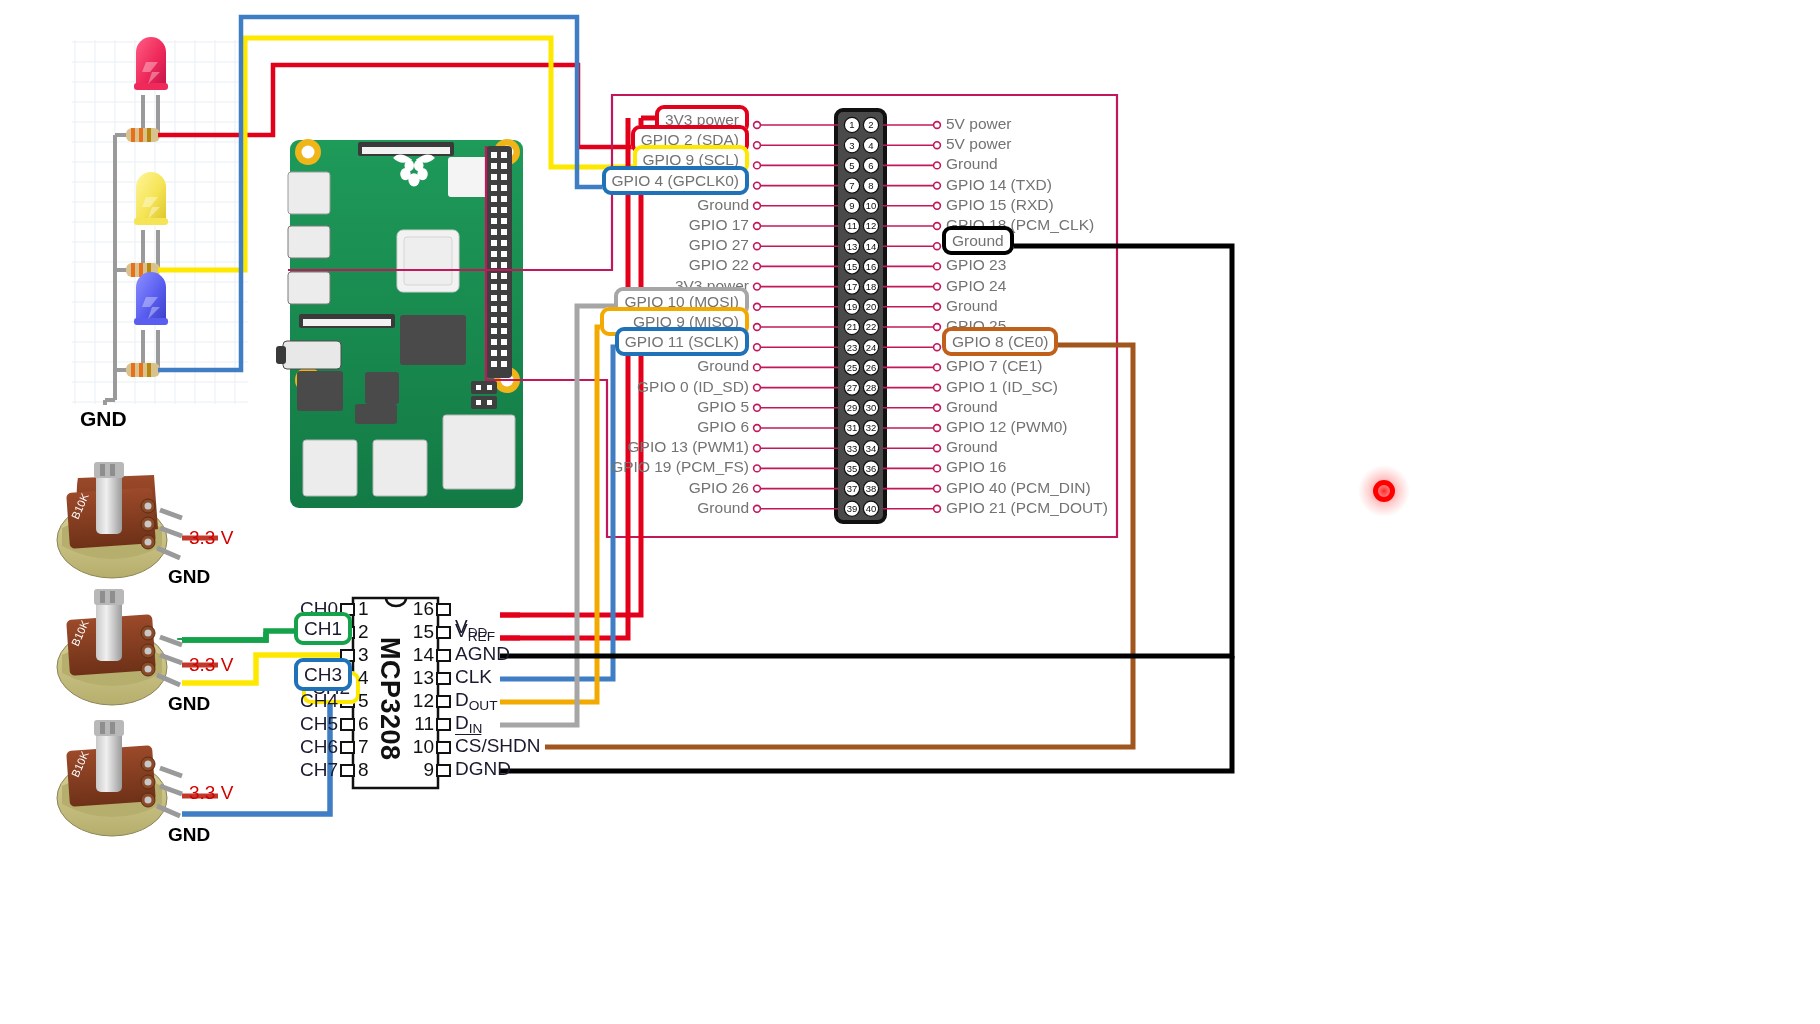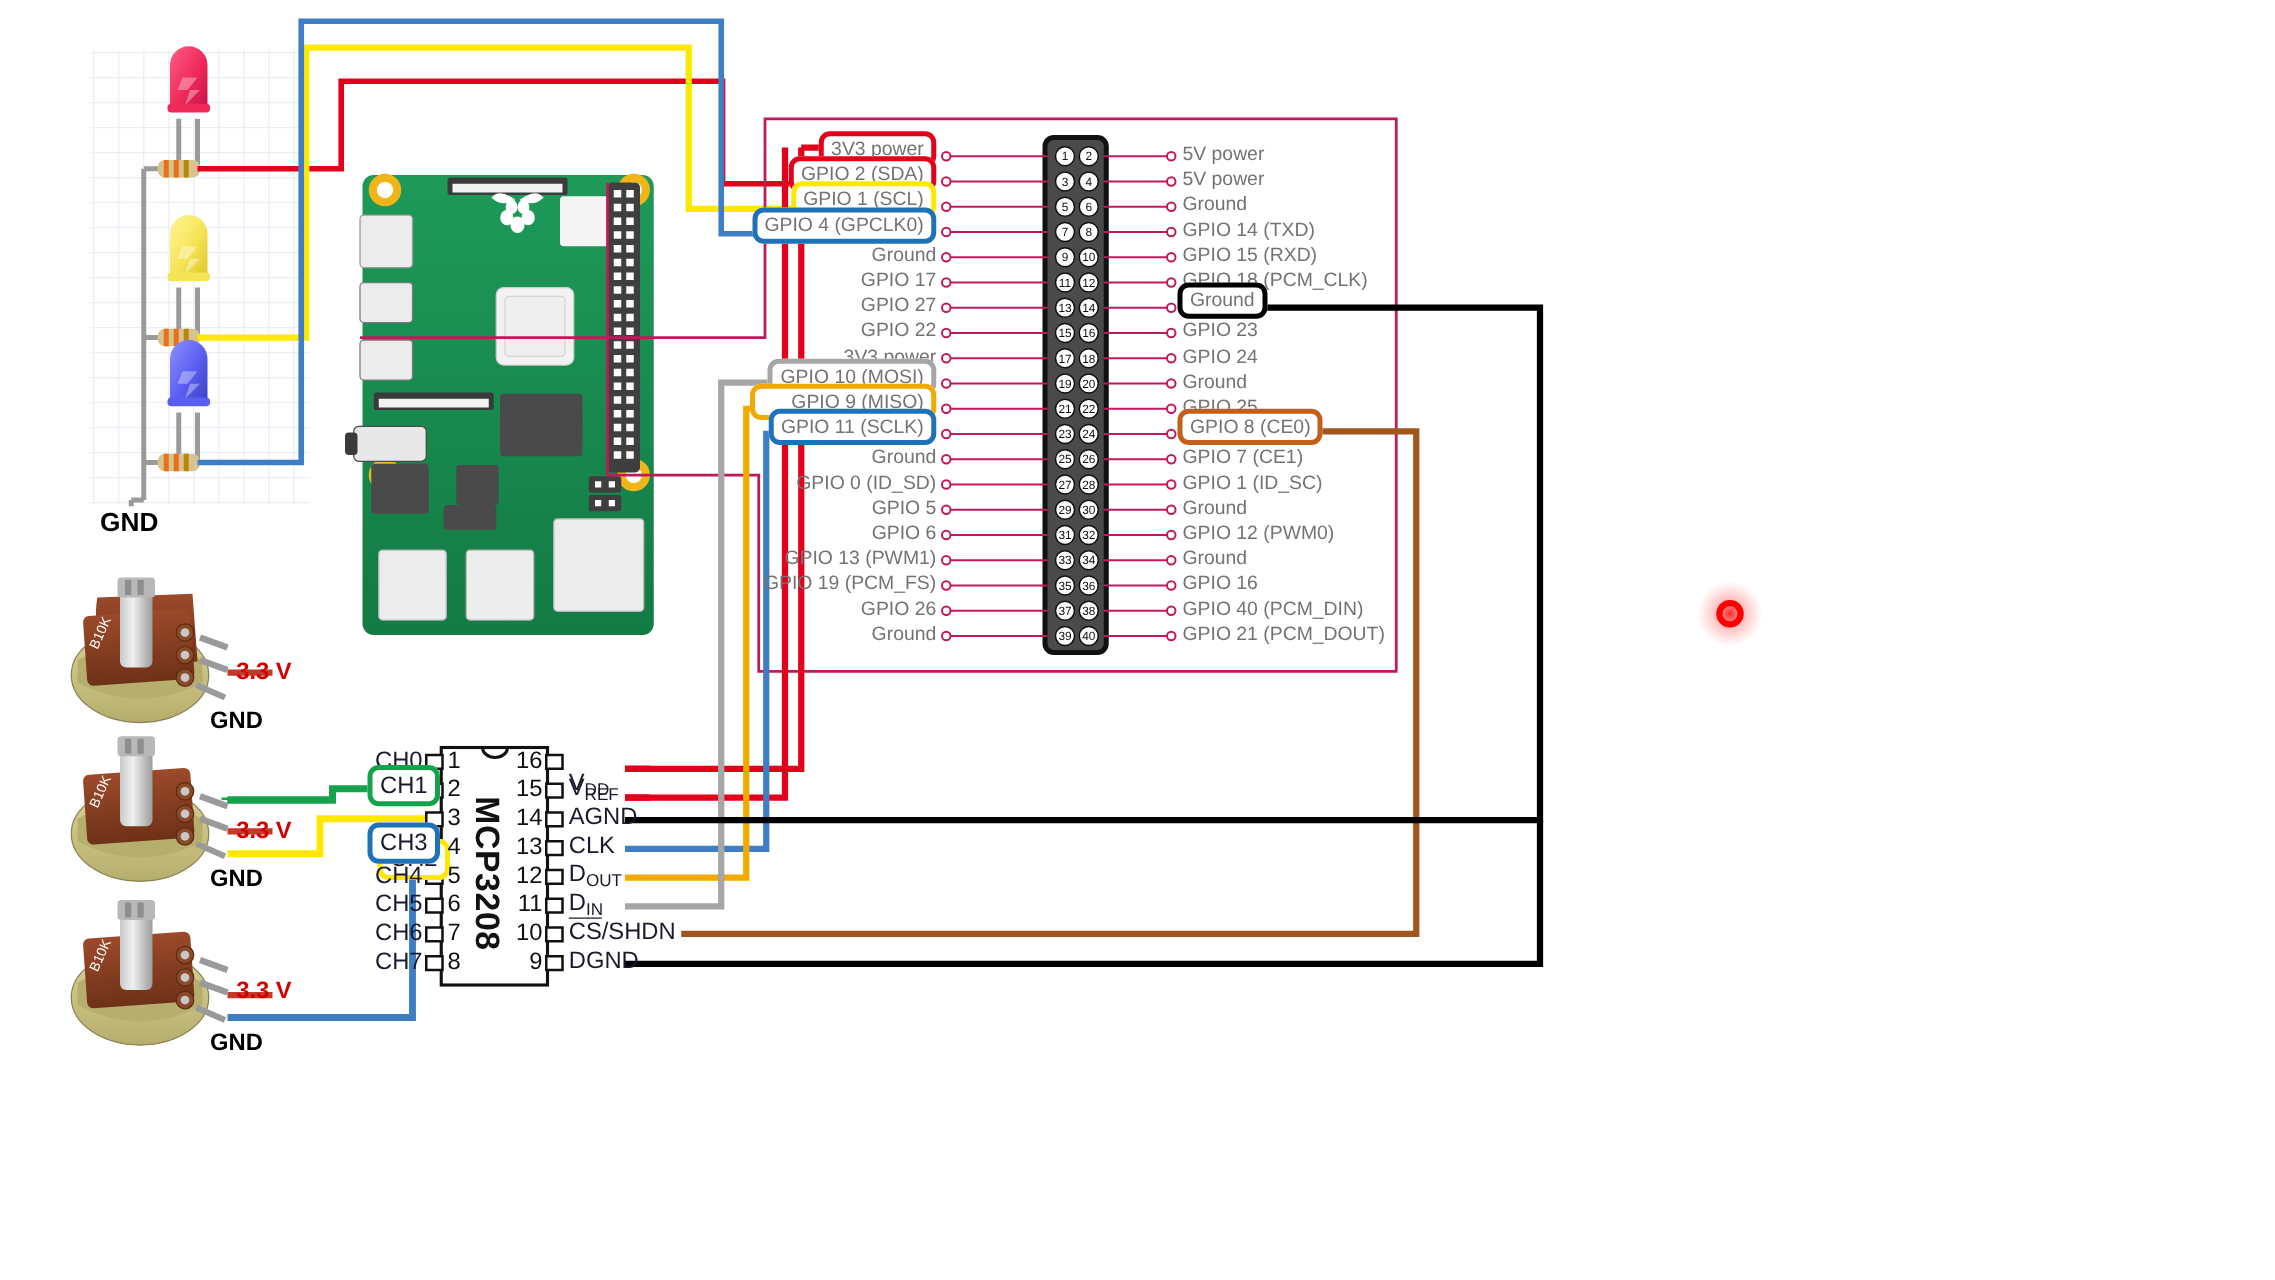--- a/index.html
+++ b/index.html
@@ -16,21 +16,21 @@
   .hl.blue{border:4px solid #1f72b8;}
   .hl.black{border:4px solid #000;}
   .hl.grey{border:4px solid #a6a6a6;}
   .hl.orange{border:4px solid #f2a900;padding-left:29px;}
   .hl.brown{border:4px solid #c0601a;}
   .hl.green{border:4px solid #14a34a;}
   .chiptxt{position:absolute;font-size:19px;color:#1a1a2e;white-space:nowrap;line-height:1;}
   .chipnum{position:absolute;font-size:19px;color:#111;line-height:1;}
   .chipname{position:absolute;font-size:27px;font-weight:bold;color:#111;
             transform:rotate(90deg);transform-origin:left top;letter-spacing:0.5px;}
-  .volt{position:absolute;font-size:19px;font-weight:bold;color:#d40000;white-space:nowrap;}
+  .volt{position:absolute;font-size:19px;font-weight:normal;color:#d40000;white-space:nowrap;}
   .gndlbl{position:absolute;font-size:19px;font-weight:bold;color:#000;white-space:nowrap;}
   .gndbig{position:absolute;font-size:21px;font-weight:bold;color:#000;}
   .sub{font-size:0.72em;vertical-align:-0.28em;}
   .ovl{text-decoration:overline;}
 </style>
 </head>
 <body>
 
 <div class="stage">
 
@@ -568,21 +568,21 @@
         <circle cx="937" cy="448.2" r="3.4" fill="#fff" stroke="#c2185b" stroke-width="1.6"></circle>
         <circle cx="937" cy="468.4" r="3.4" fill="#fff" stroke="#c2185b" stroke-width="1.6"></circle>
         <circle cx="937" cy="488.59999999999997" r="3.4" fill="#fff" stroke="#c2185b" stroke-width="1.6"></circle>
         <circle cx="937" cy="508.8" r="3.4" fill="#fff" stroke="#c2185b" stroke-width="1.6"></circle>
       </g>
   </svg>
 
   <div id="leftLabels">
       <div class="pinlbl l" style="top: 112px; right: 1071px;"><span class="hl red">3V3 power</span></div>
       <div class="pinlbl l" style="top: 132.2px; right: 1071px;"><span class="hl red">GPIO 2 (SDA)</span></div>
-      <div class="pinlbl l" style="top: 152.4px; right: 1071px;"><span class="hl yellow">GPIO 1 (SCL)</span></div>
+      <div class="pinlbl l" style="top: 152.4px; right: 1071px;"><span class="hl yellow">GPIO 9 (SCL)</span></div>
       <div class="pinlbl l" style="top: 172.6px; right: 1071px;"><span class="hl blue">GPIO 4 (GPCLK0)</span></div>
       <div class="pinlbl l" style="top: 196.8px; right: 1071px;">Ground</div>
       <div class="pinlbl l" style="top: 217px; right: 1071px;">GPIO 17</div>
       <div class="pinlbl l" style="top: 237.2px; right: 1071px;">GPIO 27</div>
       <div class="pinlbl l" style="top: 257.4px; right: 1071px;">GPIO 22</div>
       <div class="pinlbl l" style="top: 277.6px; right: 1071px;">3V3 power</div>
       <div class="pinlbl l" style="top: 293.8px; right: 1071px;"><span class="hl grey">GPIO 10 (MOSI)</span></div>
       <div class="pinlbl l" style="top: 314px; right: 1071px;"><span class="hl orange">GPIO 9 (MISO)</span></div>
       <div class="pinlbl l" style="top: 334.2px; right: 1071px;"><span class="hl blue">GPIO 11 (SCLK)</span></div>
       <div class="pinlbl l" style="top: 358.4px; right: 1071px;">Ground</div>

